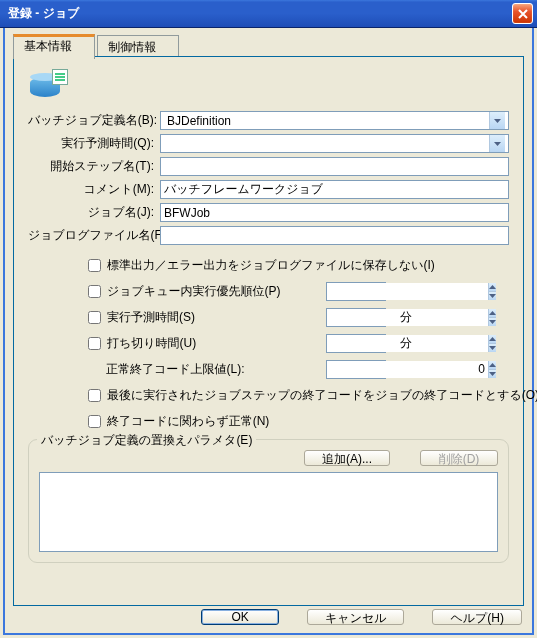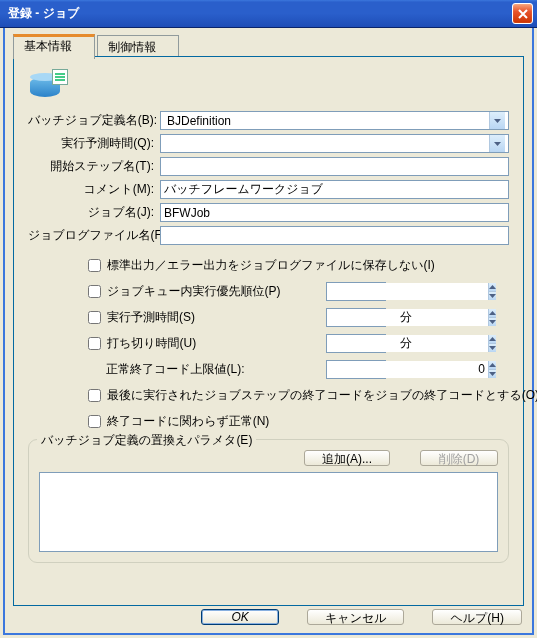--- a/index.html
+++ b/index.html
@@ -230,21 +230,20 @@
 
   
   .bottom-buttons {
     position:absolute;
     bottom: 8px; right: 10px;
     display:flex; gap:10px;
   }
   .btn.default {
     border:1px solid #003C74;
     box-shadow: 0 0 0 1px #88B0E0 inset;
-    font-style: italic;
   }
 </style>
 </head>
 <body>
 
 <div class="titlebar">
   <span class="title">登録 - ジョブ</span>
   <div class="closebtn">
     <svg width="10" height="10" viewBox="0 0 10 10">
         <path d="M1 1 L9 9 M9 1 L1 9" stroke="#fff" stroke-width="2"></path>

